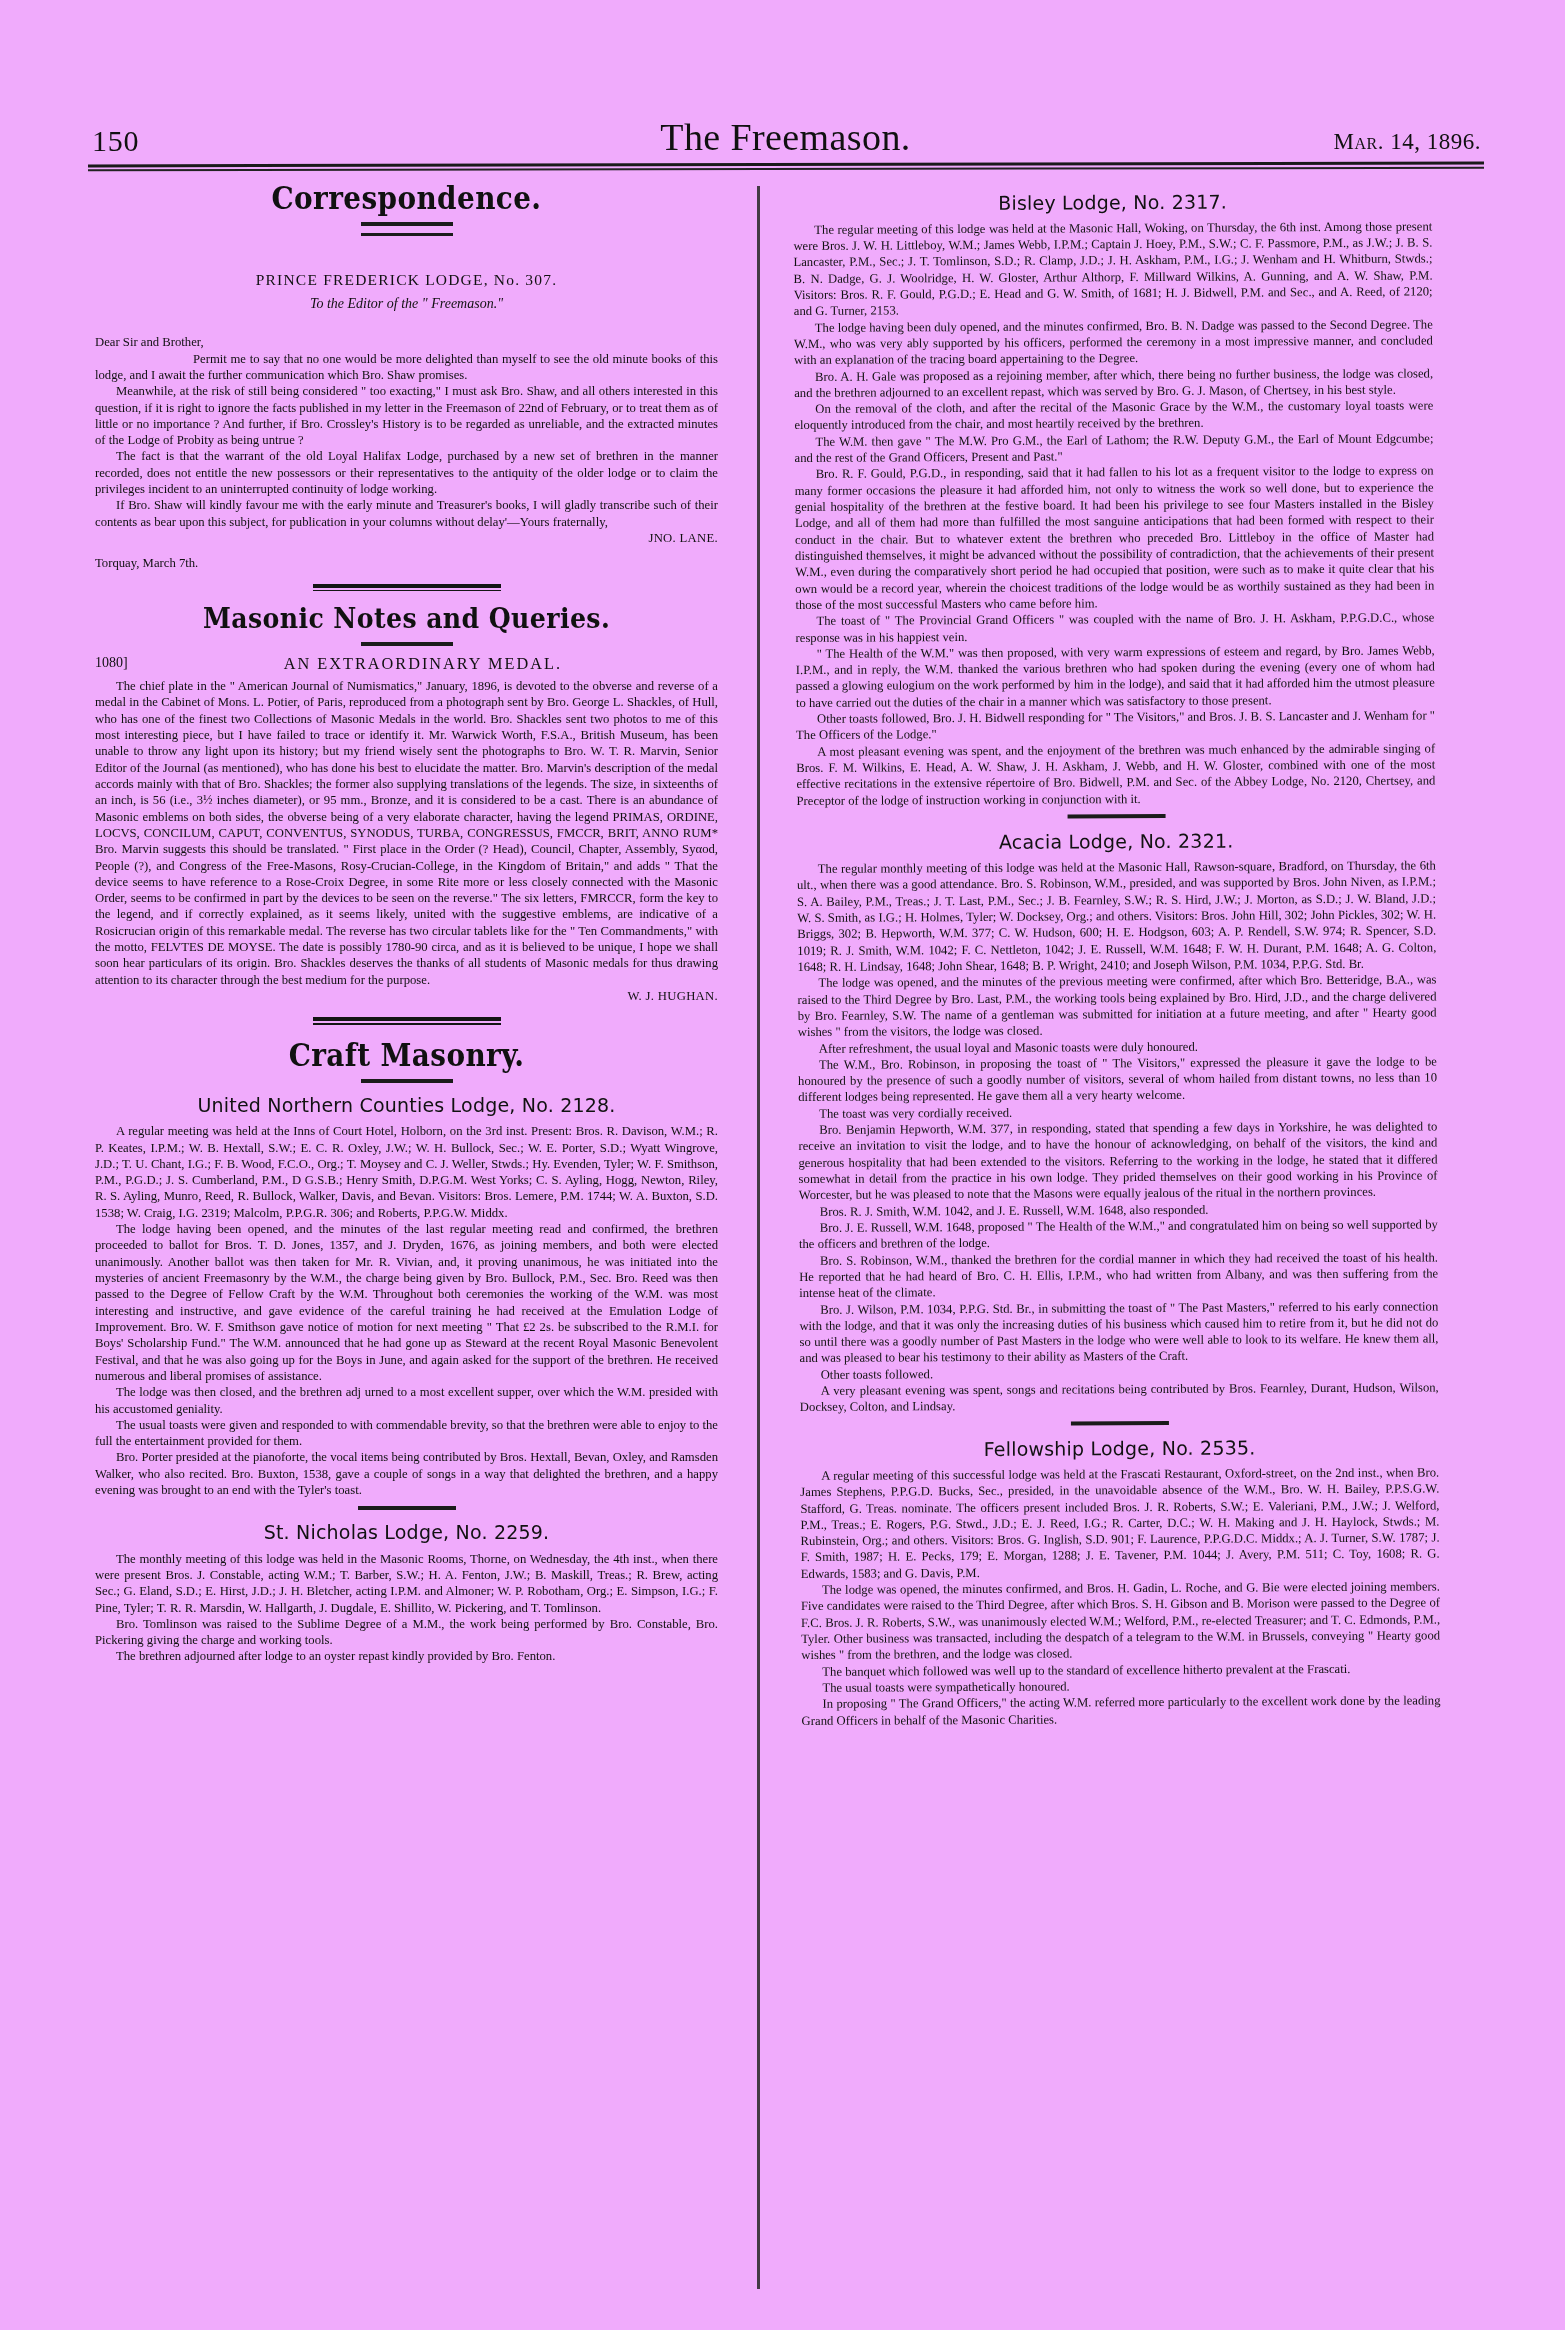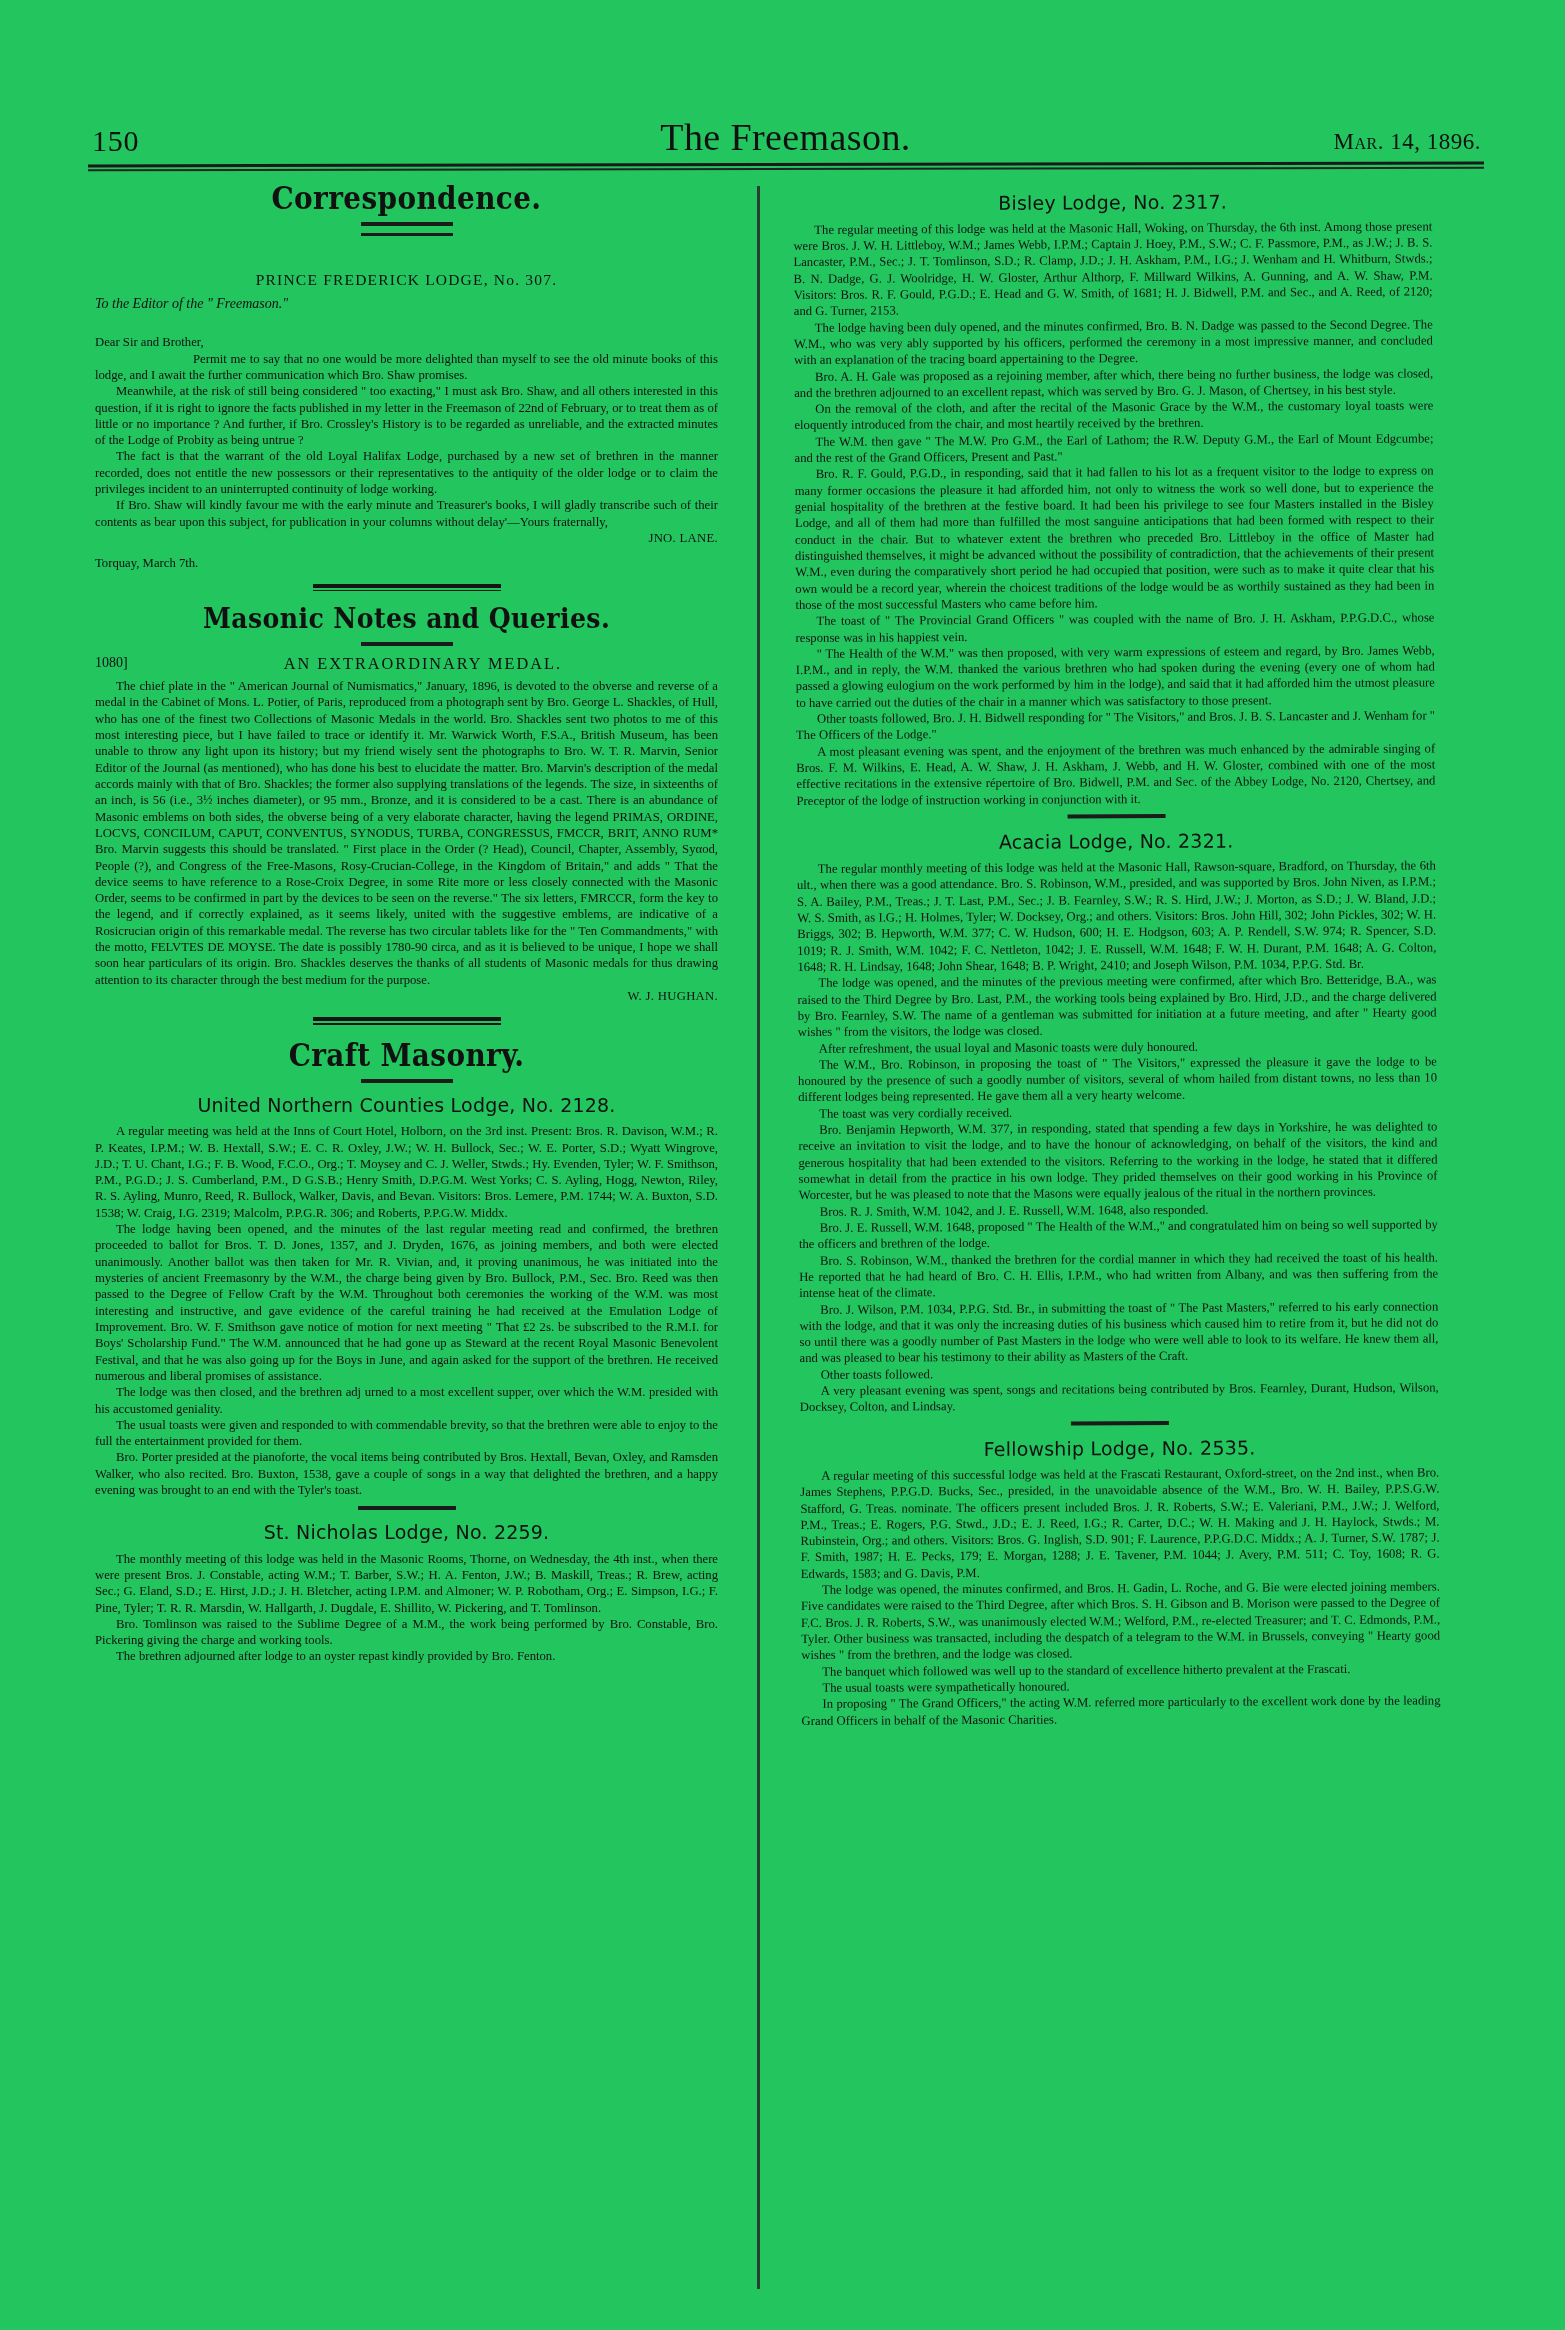--- a/index.html
+++ b/index.html
@@ -14,21 +14,21 @@
     font-family: "Liberation Serif", "DejaVu Serif", serif;
     color: #111111;
     overflow: hidden;
   }
 
   .page {
     position: absolute;
     left: 0; top: 0;
     width: 1566px;
     height: 2330px;
-    background: #22c55e;
+    background: #f0abfc;
   }
 
   
   .masthead {
     position: absolute;
     left: 92px;
     top: 105px;
     width: 1389px;
     height: 51px;
     display: flex;
@@ -179,20 +179,21 @@
     font-family: "DejaVu Sans", "Liberation Sans", sans-serif;
     font-size: 19px;
     text-align: center;
     text-indent: 0;
     letter-spacing: 0.2px;
     margin: 10.6px 0 5.7px 0;
     font-weight: normal;
   }
 
   .to-editor {
+    text-align: center;
     text-indent: 0;
     font-style: italic;
     font-size: 14px;
     margin-top: 4.9px;
   }
   .letter-head {
     text-align: center;
     text-indent: 0;
     font-size: 15.5px;
     letter-spacing: 1.2px;

